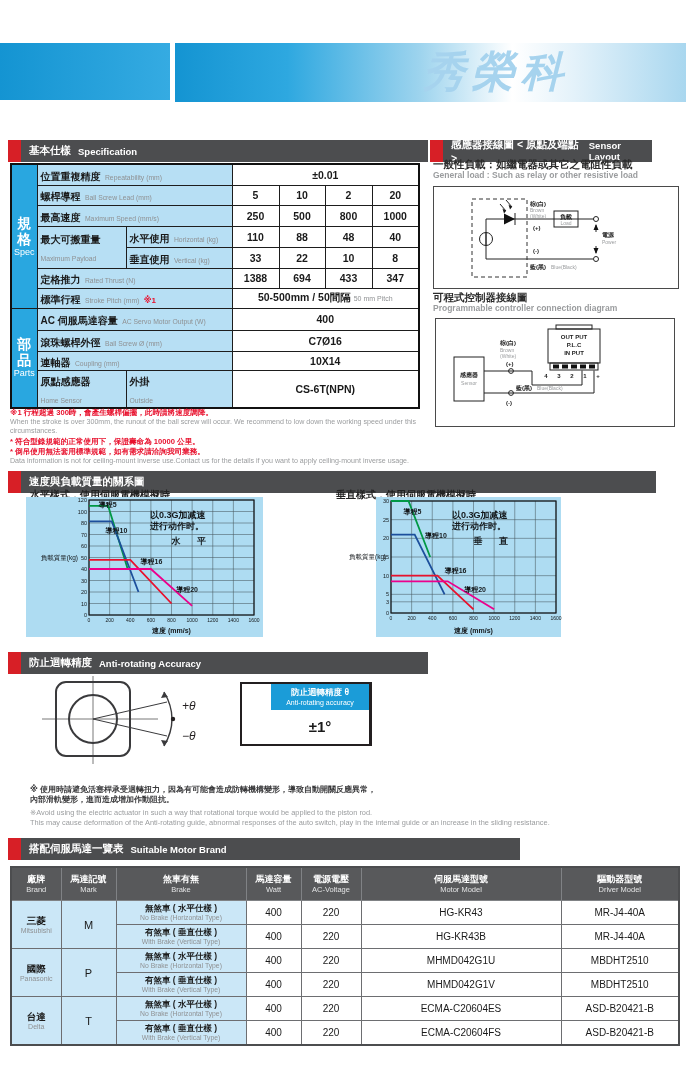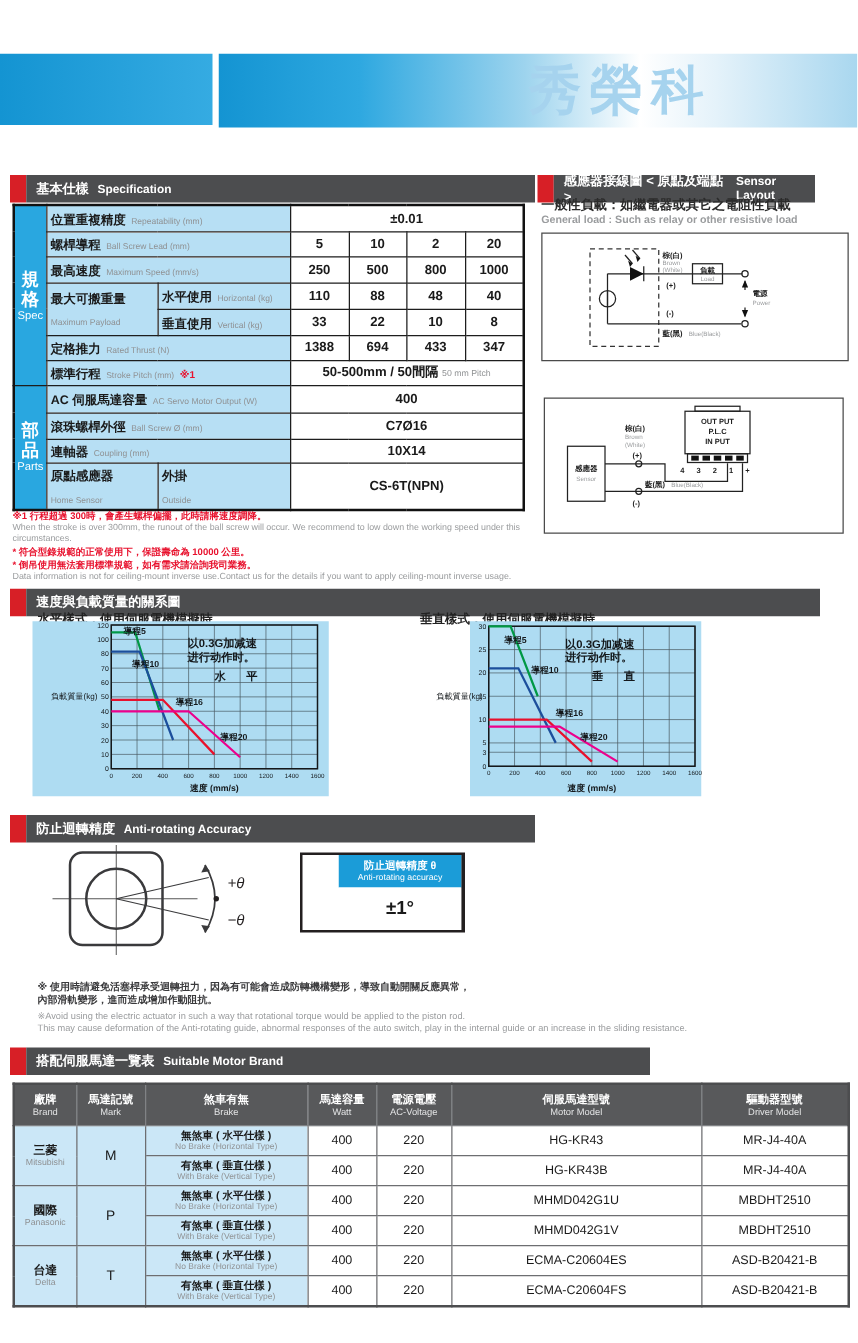--- a/index.html
+++ b/index.html
@@ -3,21 +3,21 @@
 <meta charset="utf-8">
 <style>
   html,body{margin:0;padding:0;background:#fff;}
   body{font-family:"Liberation Sans","DejaVu Sans",sans-serif;color:#1a1a1a;}
   #page{position:relative;width:686px;height:1074px;background:#fff;overflow:hidden;}
   .abs{position:absolute;}
 
   
   .bar-left{left:0;top:43px;width:170px;height:57px;background:linear-gradient(to right,#1494d2,#35abe2);}
   .bar-right{left:175px;top:43px;width:511px;height:59px;
-    background:linear-gradient(to right,#1494d2 0%,#2ea8e0 22%,#9ed4ee 48%,#ffffff 66%,#e4f2fa 78%,#a9d7ef 100%);}
+    background:linear-gradient(to right,#1494d2 0%,#2ea8e0 22%,#9ed4ee 48%,#ffffff 66%,#e4f2fa 78%,#a9d7ef 100%);font-style:italic;}
   .logo{position:absolute;left:248px;top:0px;font-family:"DejaVu Serif","Liberation Serif",serif;
     font-weight:bold;font-size:42px;line-height:57px;letter-spacing:7px;color:#a6d3ee;}
 
   
   .sec-h{display:flex;height:22px;}
   .sec-h .sq{width:13px;background:#d71f26;}
   .sec-h .bg{flex:1;background:#4c4d4f;color:#fff;display:flex;align-items:center;gap:7px;padding-left:8px;}
   .sec-h .zh{font-size:10.5px;font-weight:bold;}
   .sec-h .en{font-size:9.5px;font-weight:bold;}
 
@@ -234,20 +234,24 @@
     <text class="dgray" x="168" y="57">Power</text>
     <text class="dtxt" x="96" y="19">棕(白)</text>
     <text class="dgray" x="96" y="25">Brown</text>
     <text class="dgray" x="96" y="30.5">(White)</text>
     <text class="dtxt" x="99" y="43">(+)</text>
     <text class="dtxt" x="99" y="66">(-)</text>
     <text class="dtxt" x="96" y="81.5">藍(黑)</text>
     <text class="dgray" x="117" y="81.5">Blue(Black)</text>
   </svg>
 
+  <div class="abs" style="left:433px;top:291px;width:248px;">
+    <div class="sub-zh">可程式控制器接線圖</div>
+    <div class="sub-en">Programmable controller connection diagram</div>
+  </div>
 
   <svg class="abs diag" style="left:435px;top:318px;" width="238" height="107" viewBox="0 0 238 107">
     <rect class="dbox" x="18" y="38" width="30" height="44"></rect>
     <text class="dtxt" x="33" y="58" text-anchor="middle">感應器</text>
     <text class="dgray" x="33" y="66" text-anchor="middle">Sensor</text>
     <rect class="dbox" x="120" y="6" width="36" height="4"></rect>
     <rect class="dbox" x="112" y="10" width="52" height="34"></rect>
     <text class="dtxt" x="138" y="20" text-anchor="middle">OUT PUT</text>
     <text class="dtxt" x="138" y="28" text-anchor="middle">P.L.C</text>
     <text class="dtxt" x="138" y="36" text-anchor="middle">IN PUT</text>

